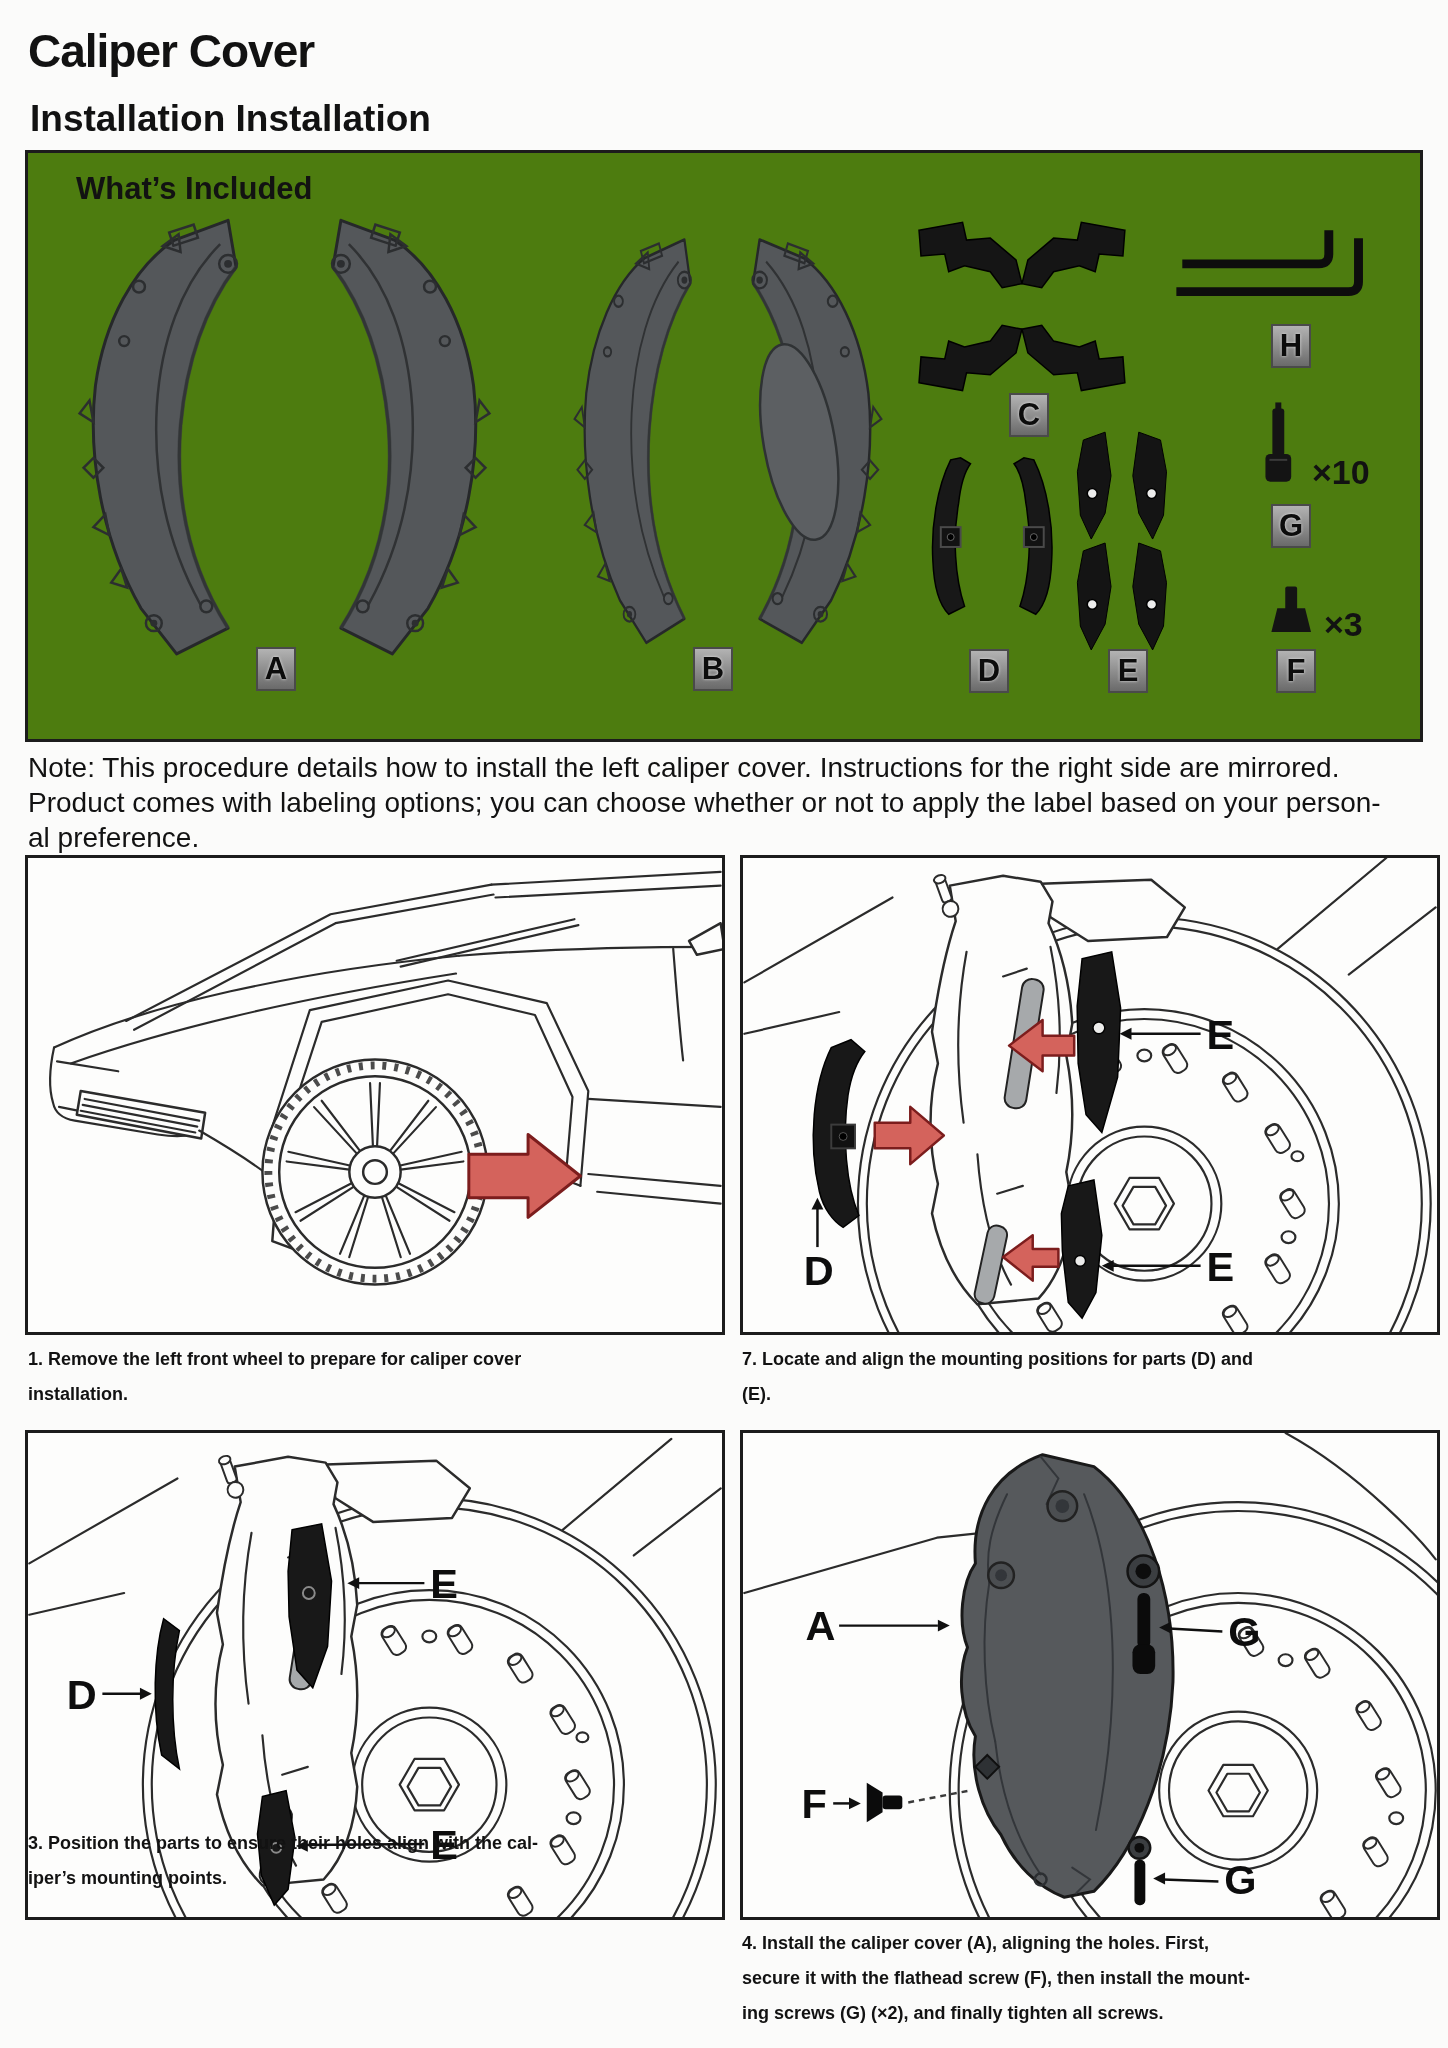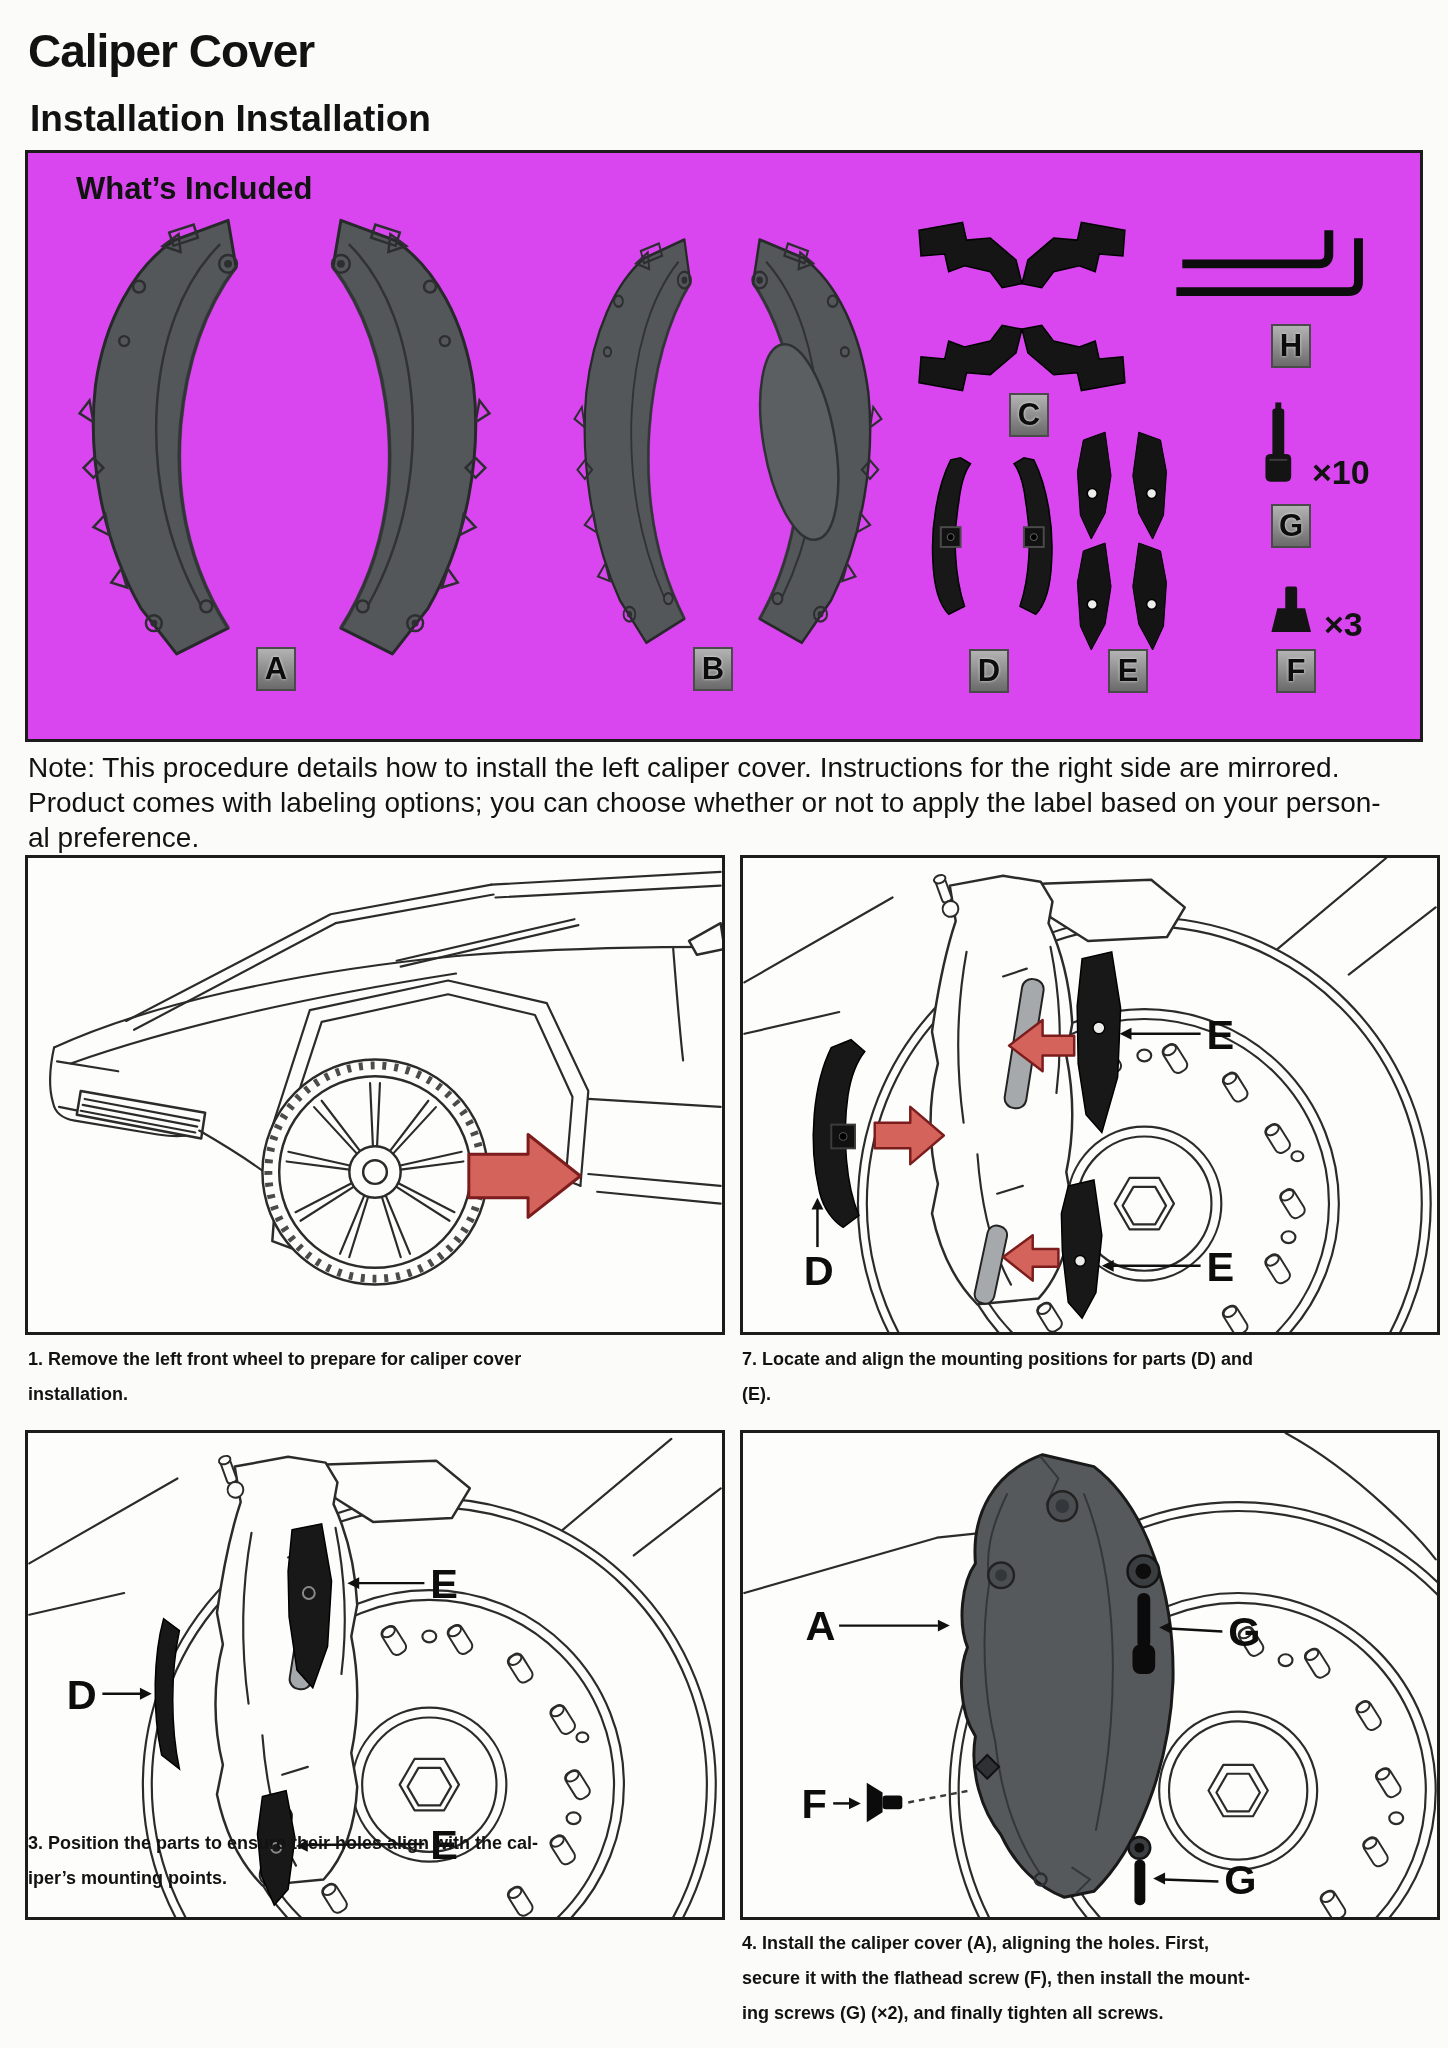--- a/index.html
+++ b/index.html
@@ -7,21 +7,21 @@
     width:1448px;height:2048px;position:relative;
     background:#fbfbfa;color:#121212;
     font-family:"Liberation Sans", sans-serif;
     overflow:hidden;
   }
   .abs{position:absolute;}
   #title{left:28px;top:24px;font-size:46px;font-weight:bold;letter-spacing:-1px;}
   #subtitle{left:30px;top:98px;font-size:37px;font-weight:bold;}
   #included-box{
     left:25px;top:150px;width:1398px;height:592px;
-    border:3px solid #1c1c1c;box-sizing:border-box;background:#d946ef;
+    border:3px solid #1c1c1c;box-sizing:border-box;background:#4d7c0f;
   }
   #included-heading{left:48px;top:18px;font-size:31px;font-weight:bold;}
   .badge{
     width:40px;height:44px;display:flex;align-items:center;justify-content:center;
     background:linear-gradient(180deg,#b3b3b3,#6a6a6a);
     border:2px solid #4a4a4a;box-sizing:border-box;
     color:#0c0c0c;font-size:31px;font-weight:bold;
     text-shadow:0 0 3px #e8e8e8;
   }
   .qty{font-size:34px;font-weight:bold;margin-top:8px;}

